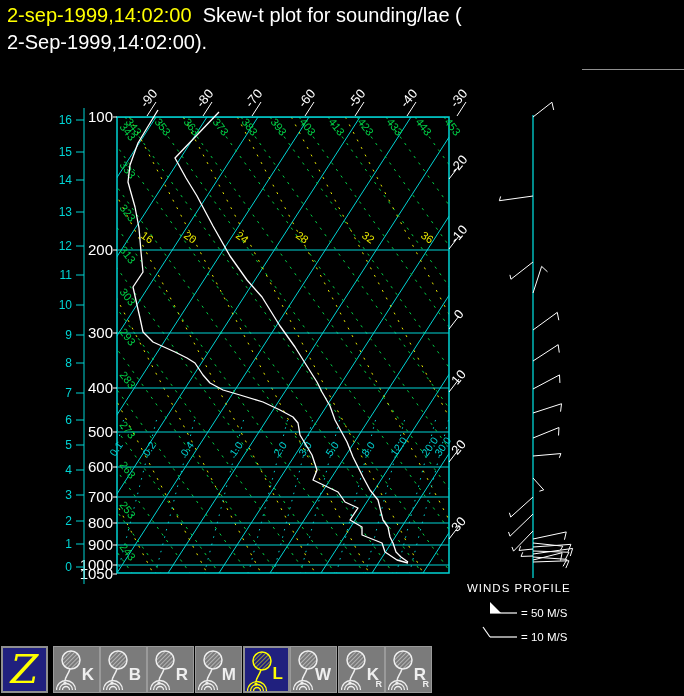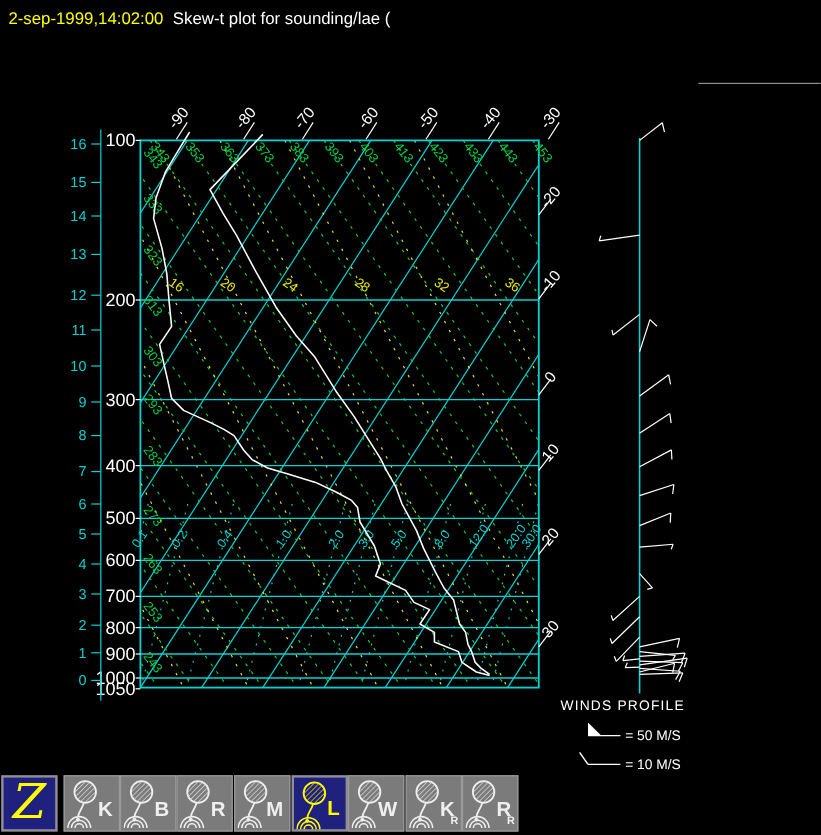--- a/index.html
+++ b/index.html
@@ -1,36 +1,36 @@
 <!DOCTYPE html>
 <html><head>
 <meta charset="utf-8">
 <style>
   html,body{margin:0;padding:0;background:#000;}
   body{width:684px;height:696px;position:relative;overflow:hidden;
        font-family:"Liberation Sans",sans-serif;}
-  #title-block{position:absolute;left:7px;top:2px;font-size:14px;line-height:27px;color:#fff;white-space:pre-wrap;}
+  #title-block{position:absolute;left:7px;top:2px;font-size:20px;line-height:27px;color:#fff;white-space:pre-wrap;}
   #title-block .ts{color:#ffff00;}
   #top-divider{position:absolute;left:582px;top:69px;width:102px;height:1px;background:#8f8f8f;}
   #skewt-svg{position:absolute;left:0;top:0;}
   #toolbar{position:absolute;left:0;top:646px;width:684px;height:49px;}
   .tb-btn{position:absolute;top:0;width:47px;height:47px;background:#7b7b7b;
           border:1px solid #9a9a9a;box-sizing:border-box;cursor:pointer;}
   .tb-btn.navy{background:#20207e;border:2px solid #8f8f8f;}
   .tb-btn .letter{position:absolute;right:5px;bottom:9px;font-size:17px;font-weight:bold;color:#efefef;line-height:1;}
   .tb-btn.navy .letter{color:#ffff00;}
   .tb-btn .sub{position:absolute;right:2px;bottom:3px;font-size:9px;font-weight:bold;color:#efefef;line-height:1;}
   .tb-btn .z-glyph{position:absolute;left:0;top:-2px;width:100%;text-align:center;
         font-family:"DejaVu Serif",serif;font-style:italic;font-size:40px;color:#ffff00;line-height:47px;}
   .tb-btn svg{position:absolute;left:2px;top:2px;}
 </style>
 </head>
 <body>
 
-<div id="title-block"><span class="ts">2-sep-1999,14:02:00</span><span>  Skew-t plot for sounding/lae (</span><br></div>
+<div id="title-block"><span class="ts">2-sep-1999,14:02:00</span><span>  Skew-t plot for sounding/lae (</span><br><span>2-Sep-1999,14:02:00).</span></div>
 
 <div id="top-divider"></div>
 
 <svg id="skewt-svg" width="684" height="646" viewBox="0 0 684 646">
     <defs>
       <clipPath id="plotclip">
         <rect x="117" y="117" width="332" height="456"></rect>
       </clipPath>
     </defs>
     <g clip-path="url(#plotclip)">

